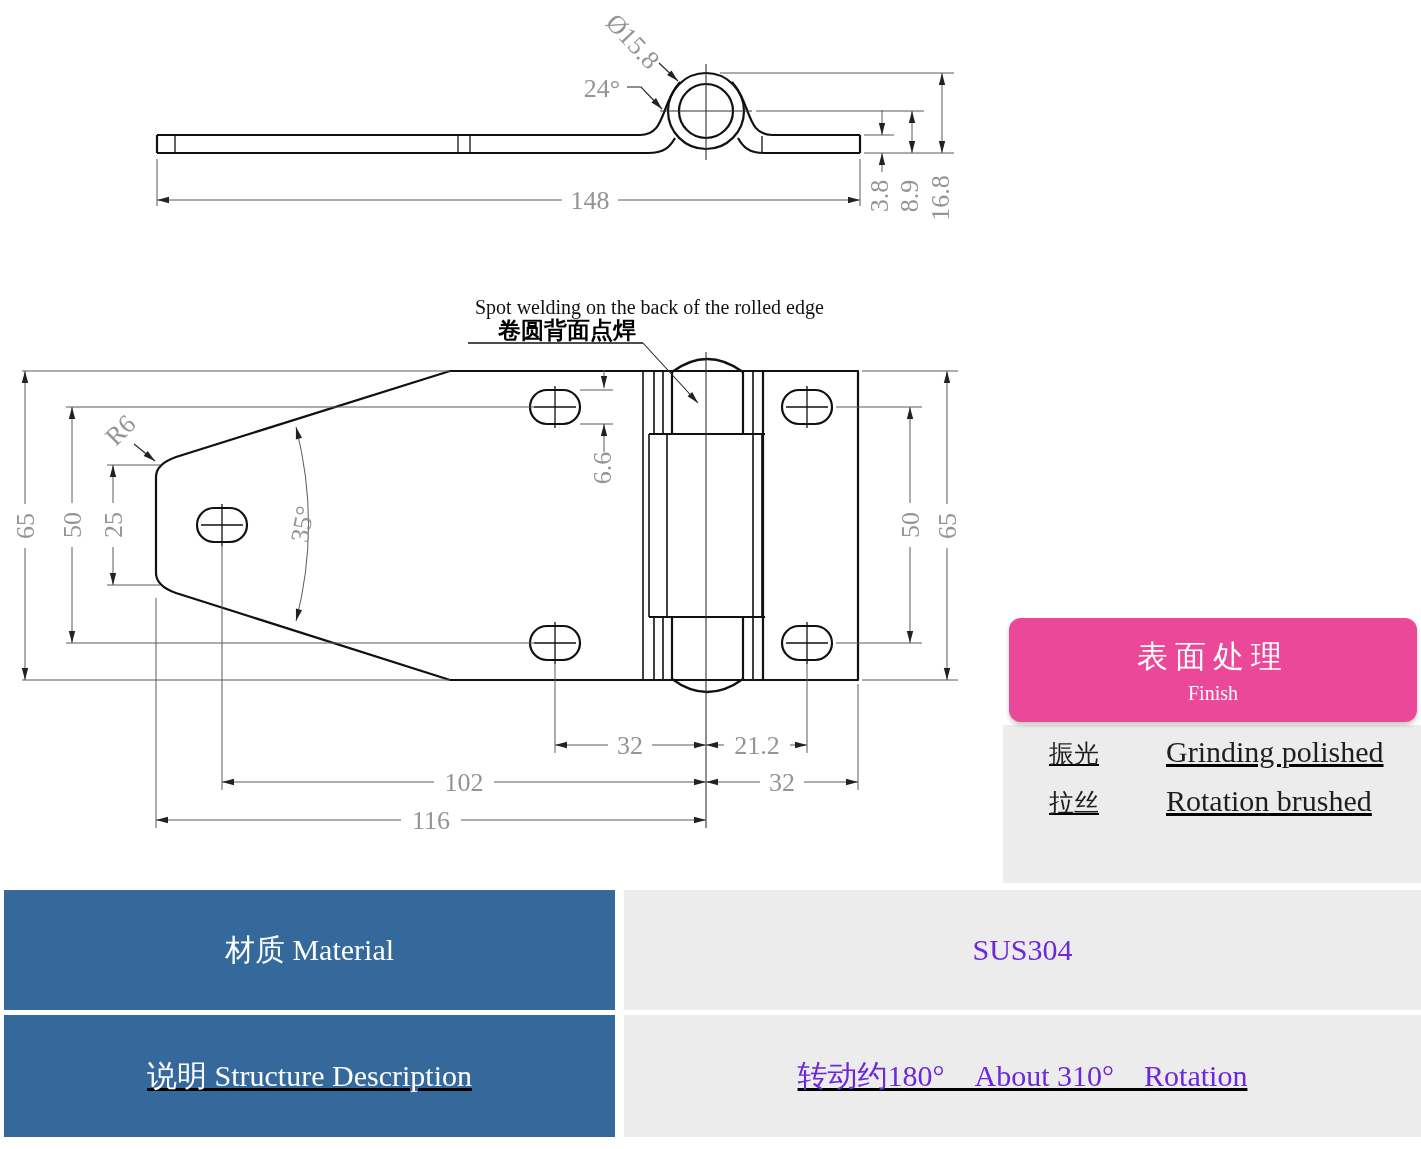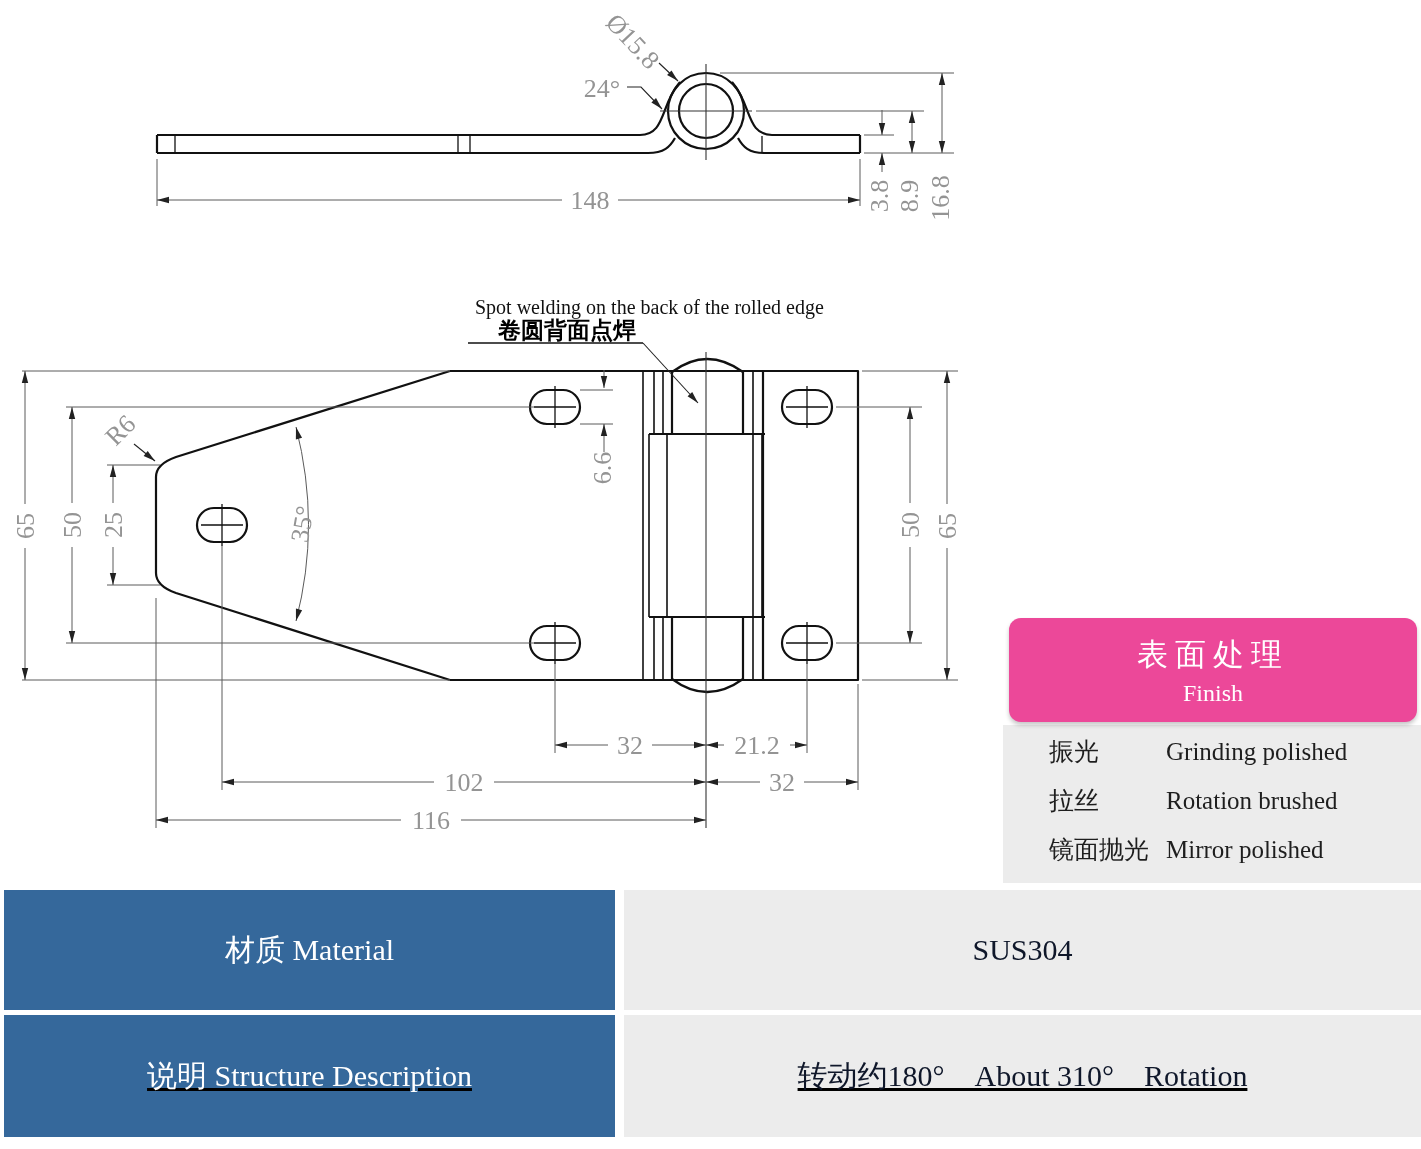--- a/index.html
+++ b/index.html
@@ -18,34 +18,34 @@
   .nt {font:20px "Liberation Serif",serif;fill:#111;}
   .ntzh{font:700 23px "Liberation Sans",sans-serif;fill:#000;}
   .kn {fill:#fff;}
 
   
   .finish{position:absolute;left:1003px;top:618px;width:418px;}
   .finish-head{margin-left:6px;width:408px;height:104px;background:#ec4899;border-radius:12px;
     color:#fff;display:flex;flex-direction:column;justify-content:center;align-items:center;gap:4px;
     box-shadow:0 3px 4px rgba(0,0,0,.22);position:relative;z-index:2;}
   .fh-zh{font-size:31px;letter-spacing:7px;}
-  .fh-en{font-size:24px;}
+  .fh-en{font-size:20px;}
   .finish-body{margin-top:3px;background:#ececec;height:158px;box-sizing:border-box;padding:10px 0 0 46px;}
-  .f-row{display:flex;align-items:baseline;height:49px;}
+  .f-row{display:flex;align-items:baseline;height:49px;text-decoration:underline;}
   .f-zh{width:117px;font-size:25px;color:#1e1e1e;flex-shrink:0;}
-  .f-en{font-size:25px;color:#1e1e1e;white-space:nowrap;}
+  .f-en{font-size:30px;color:#1e1e1e;white-space:nowrap;}
 
   
   .spec{position:absolute;left:0;top:890px;width:1421px;display:flex;flex-direction:column;gap:5px;}
   .spec-row{display:flex;gap:9px;}
   .spec-row.r1{height:120px;}
   .spec-row.r2{height:122px;text-decoration:underline;}
   .spec-label{margin-left:4px;width:611px;background:#35689b;color:#fff;font-size:30px;
     display:flex;align-items:center;justify-content:center;flex-shrink:0;}
-  .spec-value{flex:1;background:#ececec;color:#0f172a;font-size:30px;
+  .spec-value{flex:1;background:#ececec;color:#6d28d9;font-size:30px;
     display:flex;align-items:center;justify-content:center;}
 </style>
 </head>
 <body>
 
 <div class="page">
 
   <svg width="1421" height="888" viewBox="0 0 1421 888">
     <defs>
       <marker id="arr" viewBox="0 0 12 8" refX="12" refY="4" markerWidth="13" markerHeight="8" orient="auto-start-reverse" markerUnits="userSpaceOnUse">
@@ -228,24 +228,20 @@
     </div>
     <div class="finish-body">
       <div class="f-row">
         <span class="f-zh">振光</span>
         <span class="f-en">Grinding polished</span>
       </div>
       <div class="f-row">
         <span class="f-zh">拉丝</span>
         <span class="f-en">Rotation brushed</span>
       </div>
-      <div class="f-row">
-        <span class="f-zh">镜面抛光</span>
-        <span class="f-en">Mirror polished</span>
-      </div>
     </div>
   </div>
 
   
   <div class="spec">
     <div class="spec-row r1">
       <div class="spec-label">材质 Material</div>
       <div class="spec-value">SUS304</div>
     </div>
     <div class="spec-row r2">

